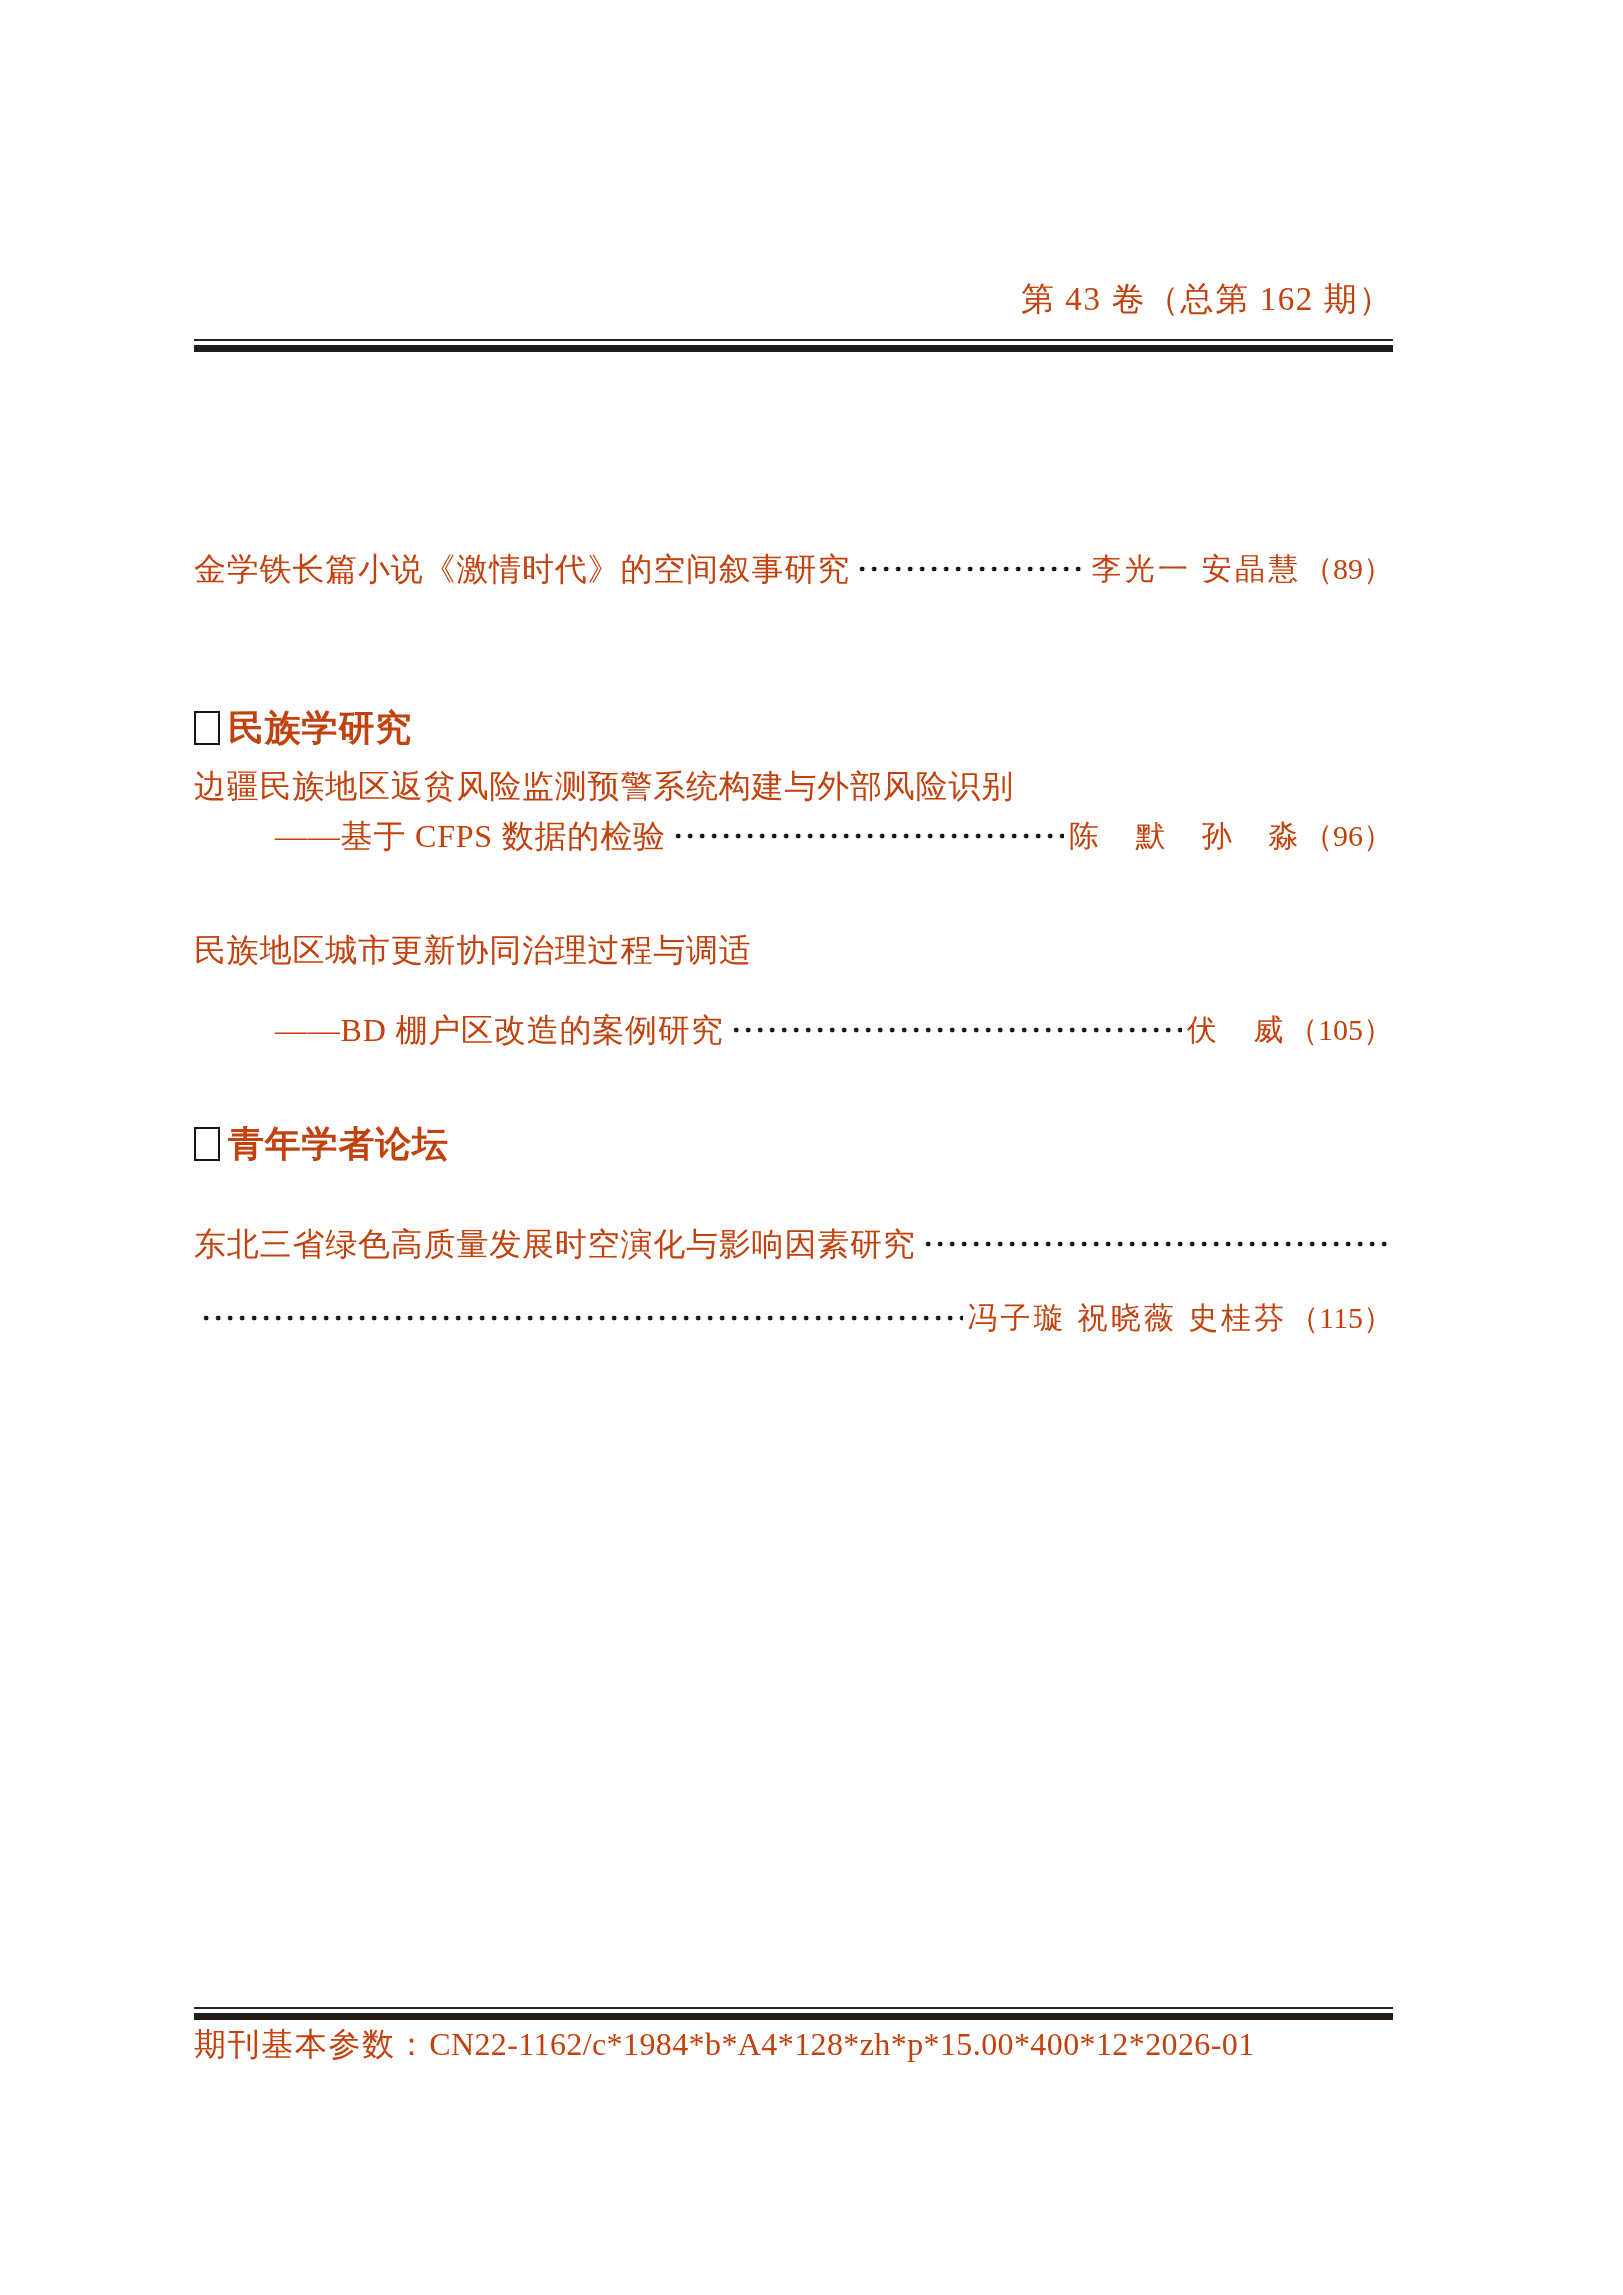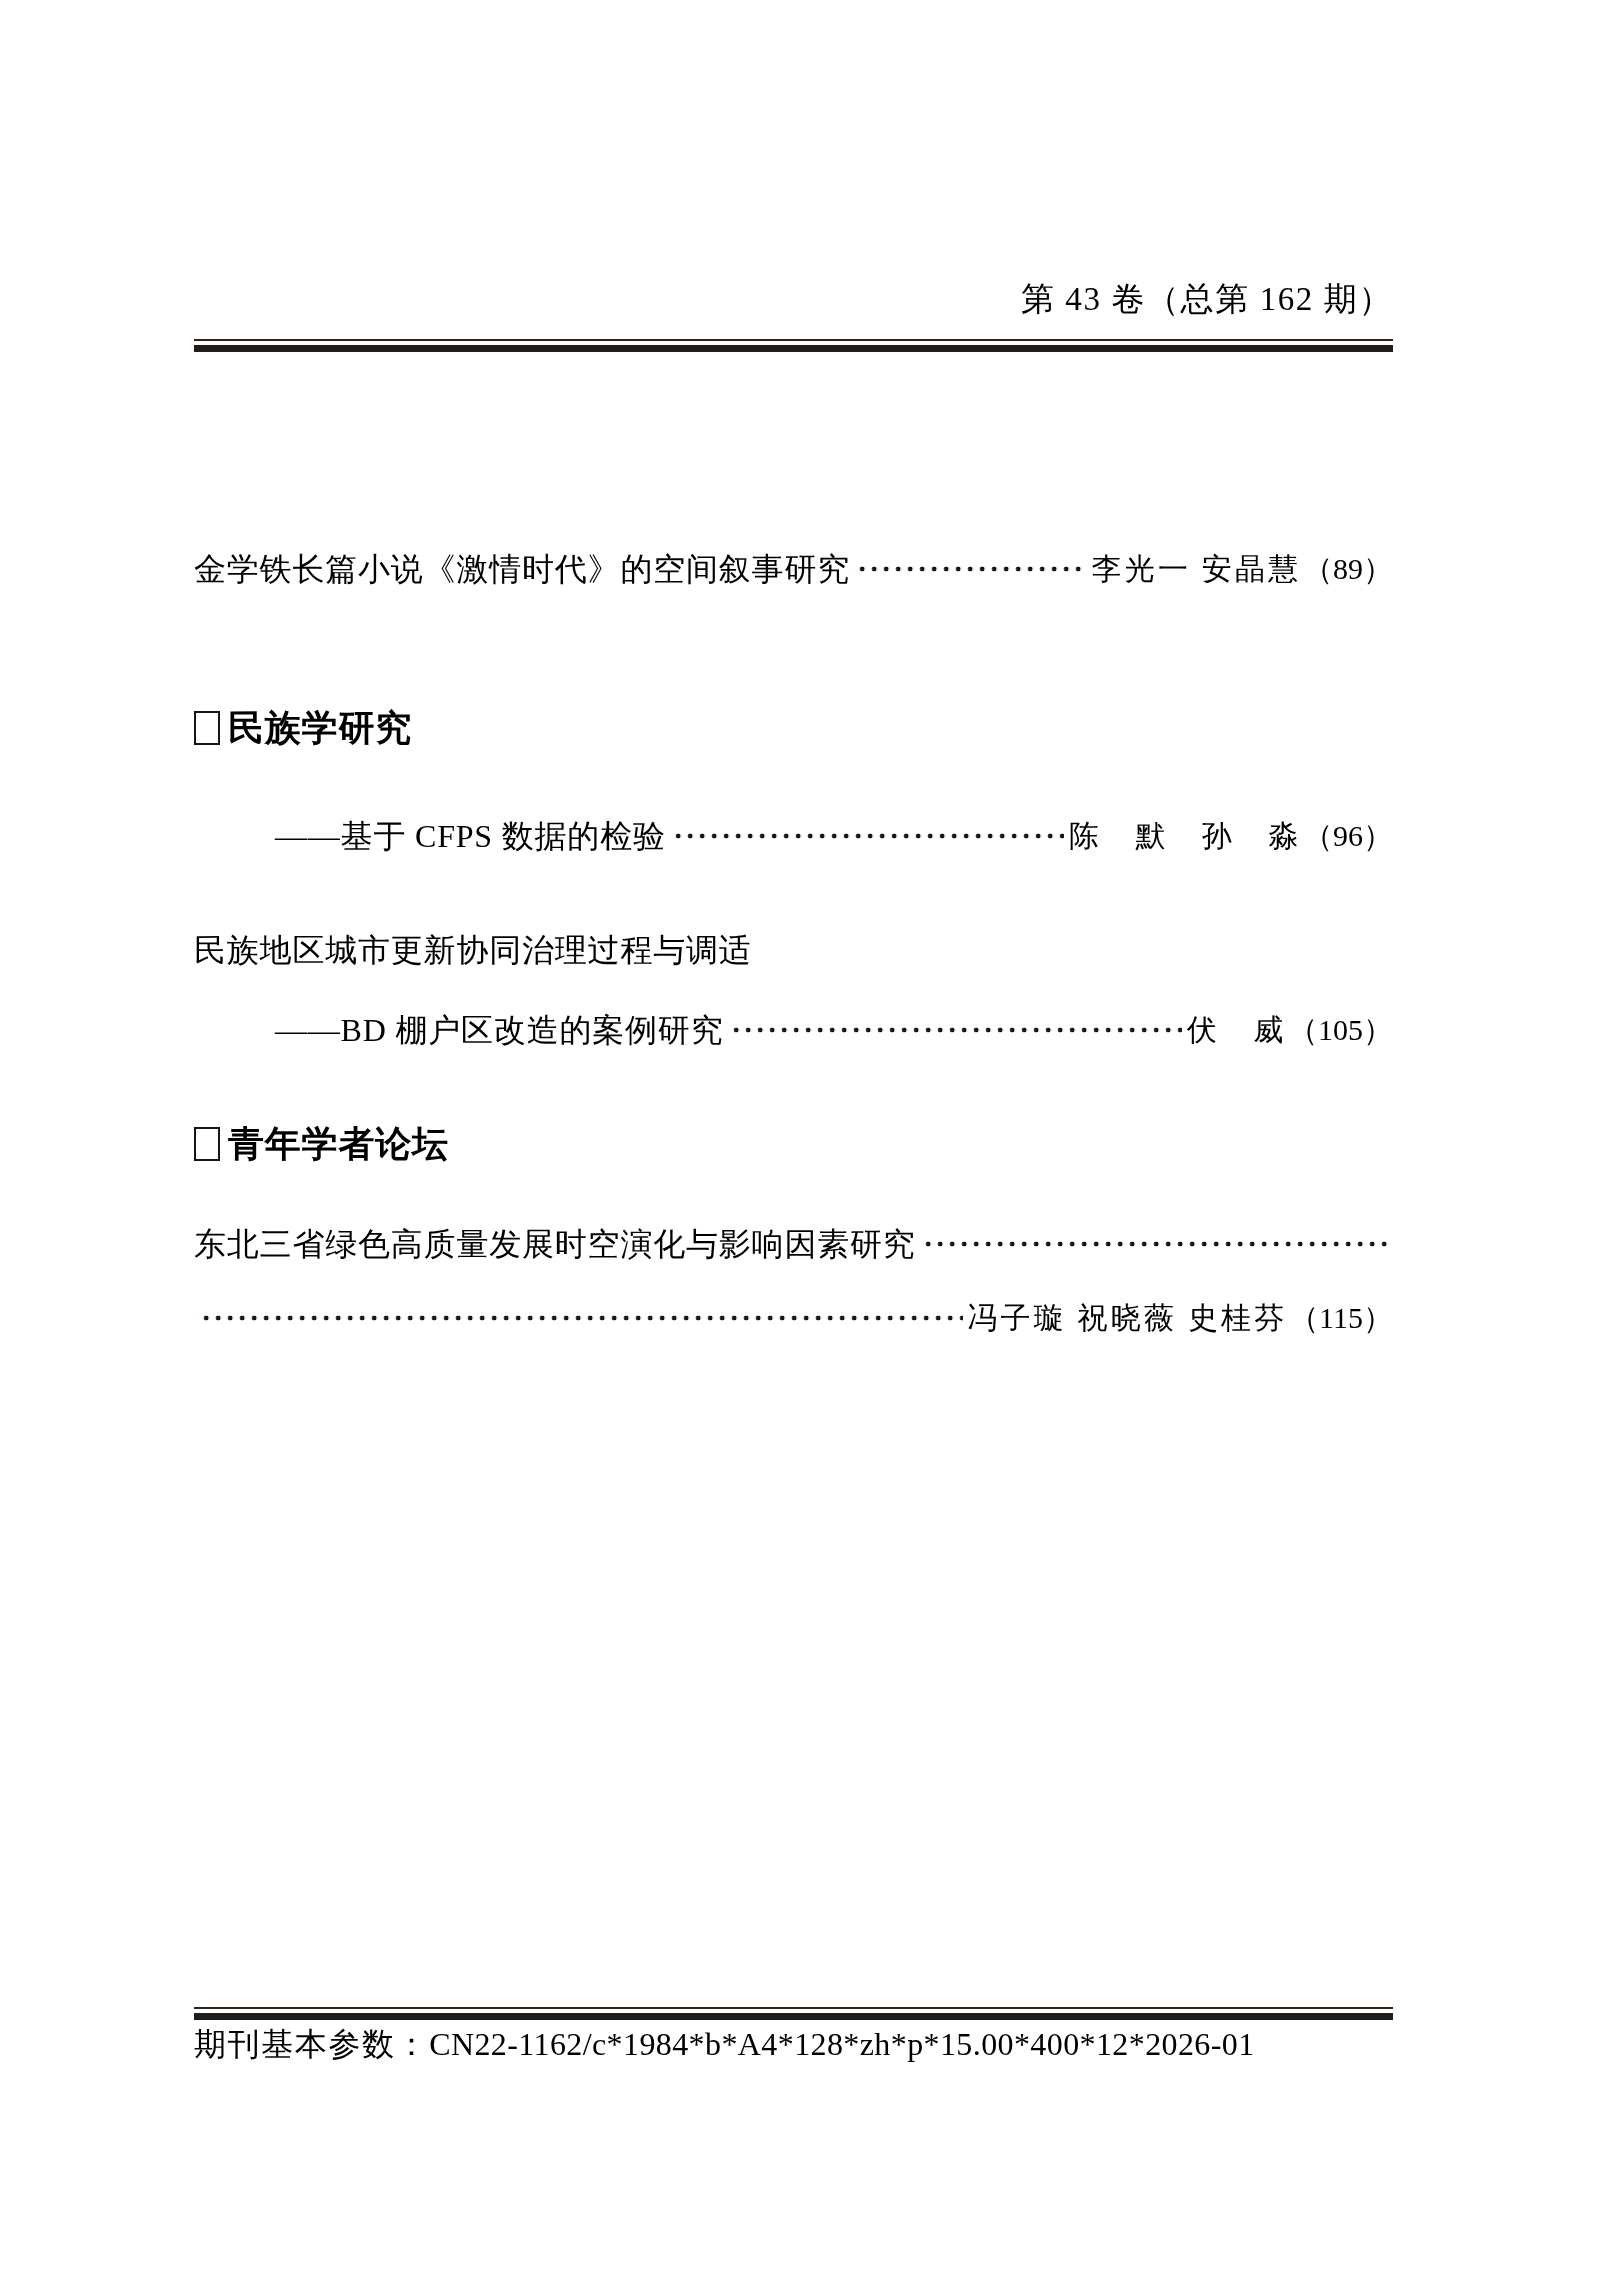--- a/index.html
+++ b/index.html
@@ -5,21 +5,21 @@
   html, body {
     margin: 0;
     padding: 0;
     background: #ffffff;
   }
   .page {
     position: relative;
     width: 1586px;
     height: 2295px;
     background: #ffffff;
-    color: #000000;
+    color: #c2410c;
     font-family: "Liberation Serif", "DejaVu Serif", serif;
     overflow: hidden;
   }
   .abs { position: absolute; left: 194px; right: 193px; }
 
   
   .issue-line {
     top: 279px;
     text-align: right;
     font-size: 33px;
@@ -123,20 +123,23 @@
     <span class="leader"></span>
     <span class="authors">李光一 安晶慧</span>
     <span class="pagenum">（89）</span>
   </div>
 
   <div class="abs section-row sec1">
     <span class="square-marker"></span>
     <span>民族学研究</span>
   </div>
 
+  <div class="abs toc-row r-e3a">
+    <span class="toc-title">边疆民族地区返贫风险监测预警系统构建与外部风险识别</span>
+  </div>
 
   <div class="abs toc-row indent r-e3b">
     <span class="toc-title">——基于 CFPS 数据的检验</span>
     <span class="leader"></span>
     <span class="authors">陈　默　孙　淼</span>
     <span class="pagenum">（96）</span>
   </div>
 
   <div class="abs toc-row r-e4a">
     <span class="toc-title">民族地区城市更新协同治理过程与调适</span>

